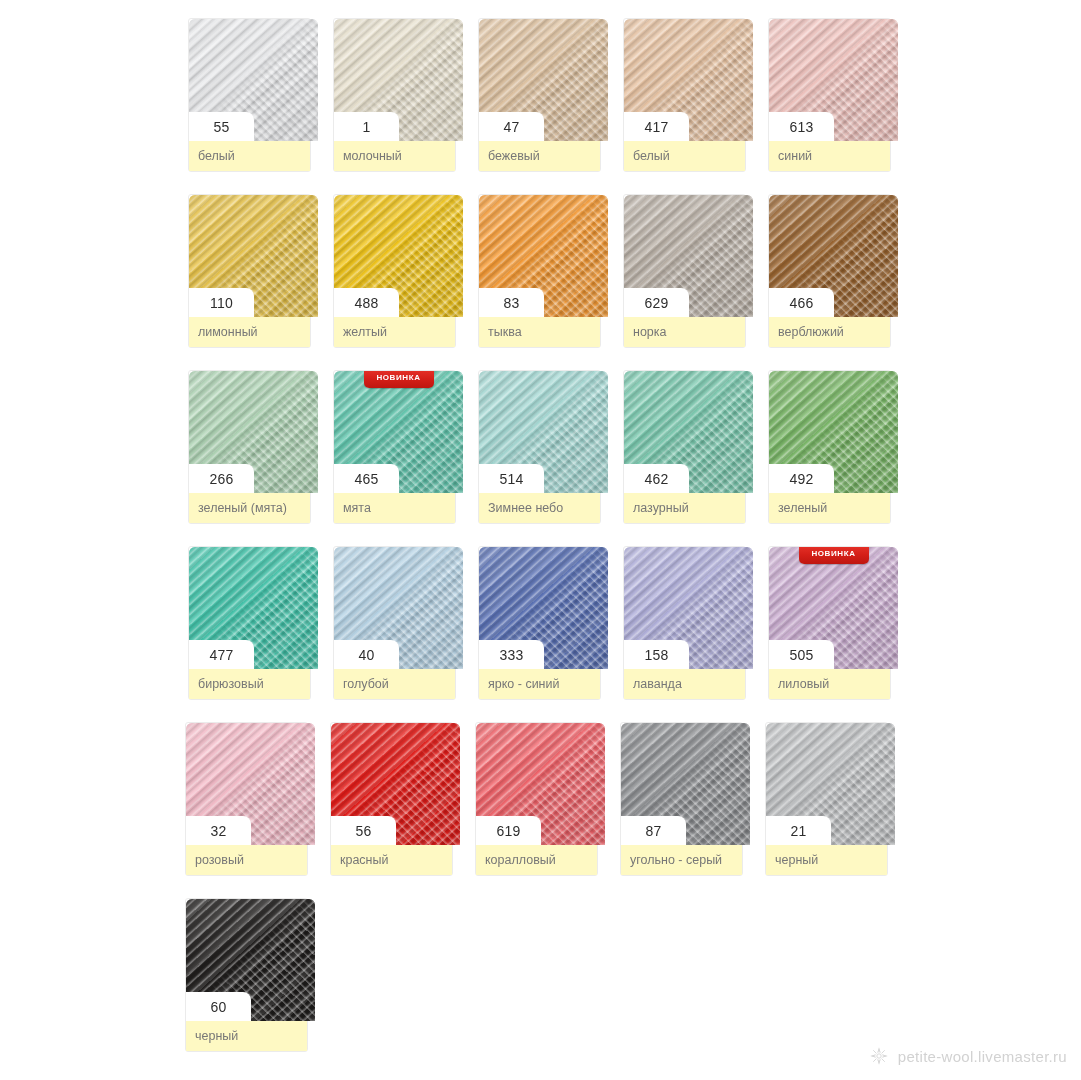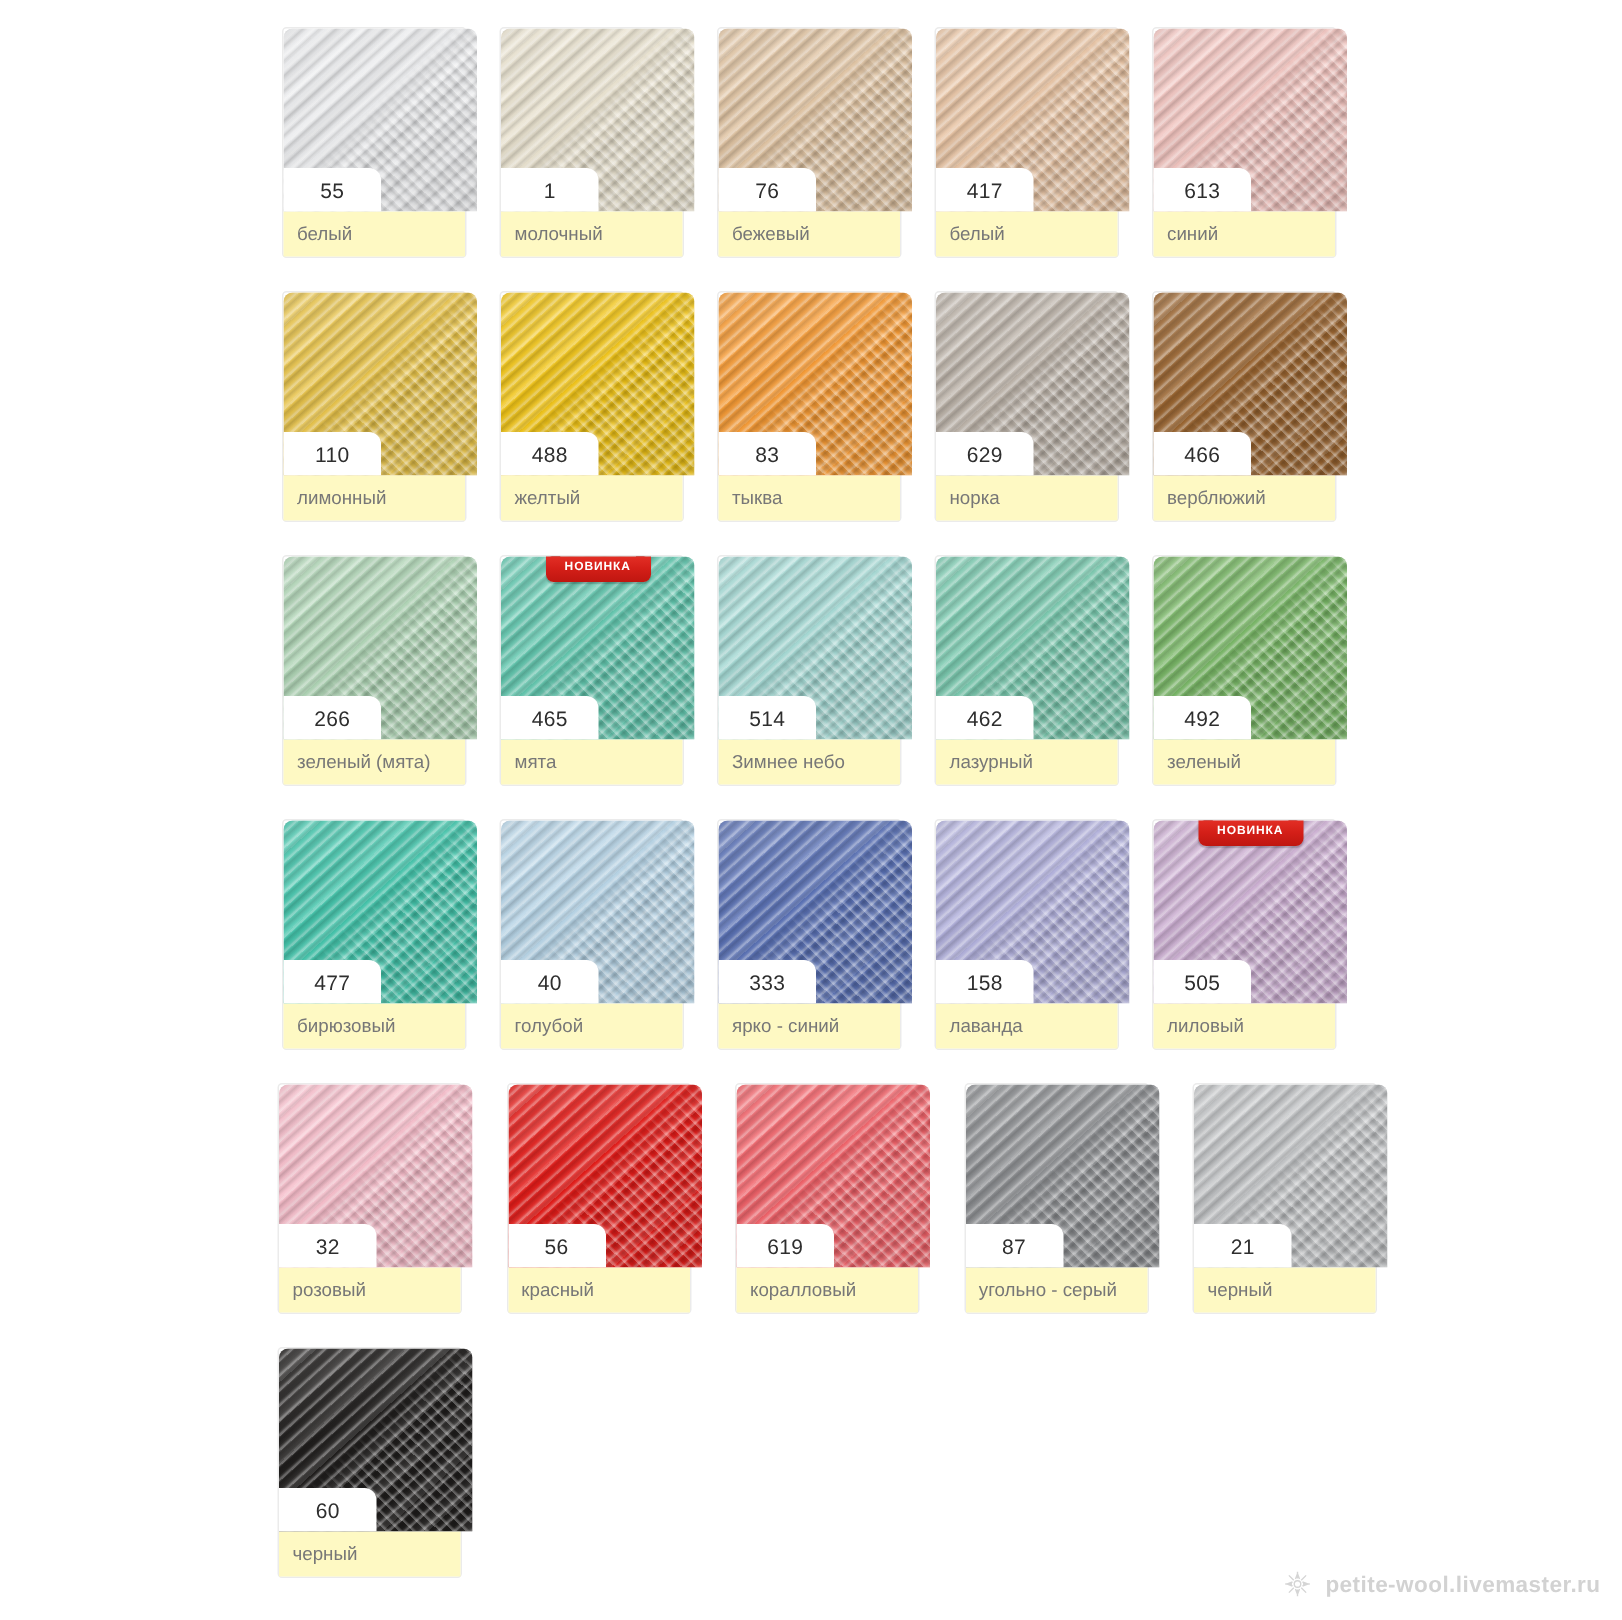--- a/index.html
+++ b/index.html
@@ -23,21 +23,20 @@
     width: 730px;
   }
 
   .swatch-row {
     display: flex;
     gap: 22px;
     margin-bottom: 22px;
   }
   .swatch-row.row-shift {
     margin-left: -3px;
-    justify-content: space-between;
   }
 
   .swatch-card {
     position: relative;
     width: 123px;
     box-sizing: border-box;
     background: #ffffff;
     border: 1px solid #ebebeb;
     border-radius: 3px;
     box-shadow: 0 0 0 0 rgba(0,0,0,0);
@@ -192,21 +191,20 @@
     width: 20px;
     height: 20px;
     display: block;
     color: #d5d5d5;
   }
   #watermark .wm-text {
     font-size: 15px;
     color: #d2d2d2;
     letter-spacing: 0.3px;
     font-family: "Liberation Sans", sans-serif;
-    font-weight: bold;
   }
 </style>
 </head>
 <body>
 
 <div id="palette-grid">
     <div class="swatch-row">
       <div class="swatch-card">
         <div class="swatch-image">
           <div class="tex base" style="background: rgb(233, 234, 236);"></div>
@@ -229,21 +227,21 @@
         </div>
         <div class="swatch-name">молочный</div>
       </div>
       <div class="swatch-card">
         <div class="swatch-image">
           <div class="tex base" style="background: rgb(223, 195, 162);"></div>
           <div class="tex strands"></div>
           <div class="tex strands2"></div>
           <div class="tex cross"></div>
           <div class="tex shade"></div>
-          <div class="number-chip">76</div>
+          <div class="number-chip">47</div>
         </div>
         <div class="swatch-name">бежевый</div>
       </div>
       <div class="swatch-card">
         <div class="swatch-image">
           <div class="tex base" style="background: rgb(231, 195, 163);"></div>
           <div class="tex strands"></div>
           <div class="tex strands2"></div>
           <div class="tex cross"></div>
           <div class="tex shade"></div>

